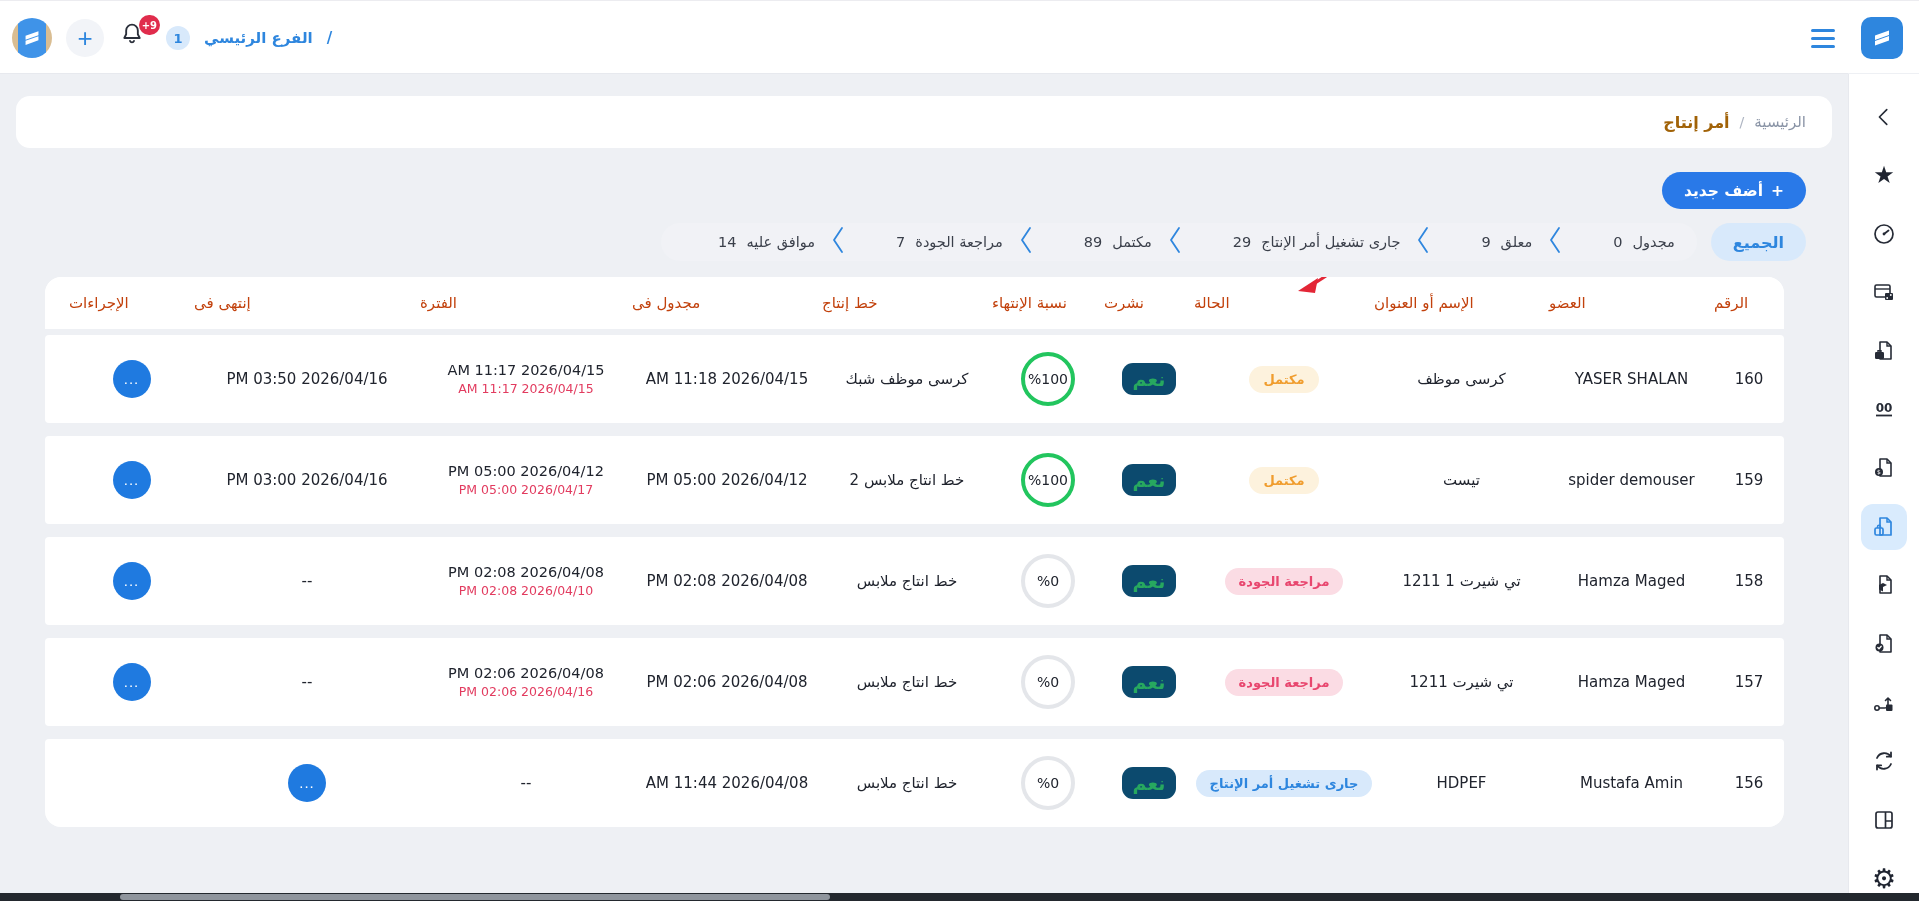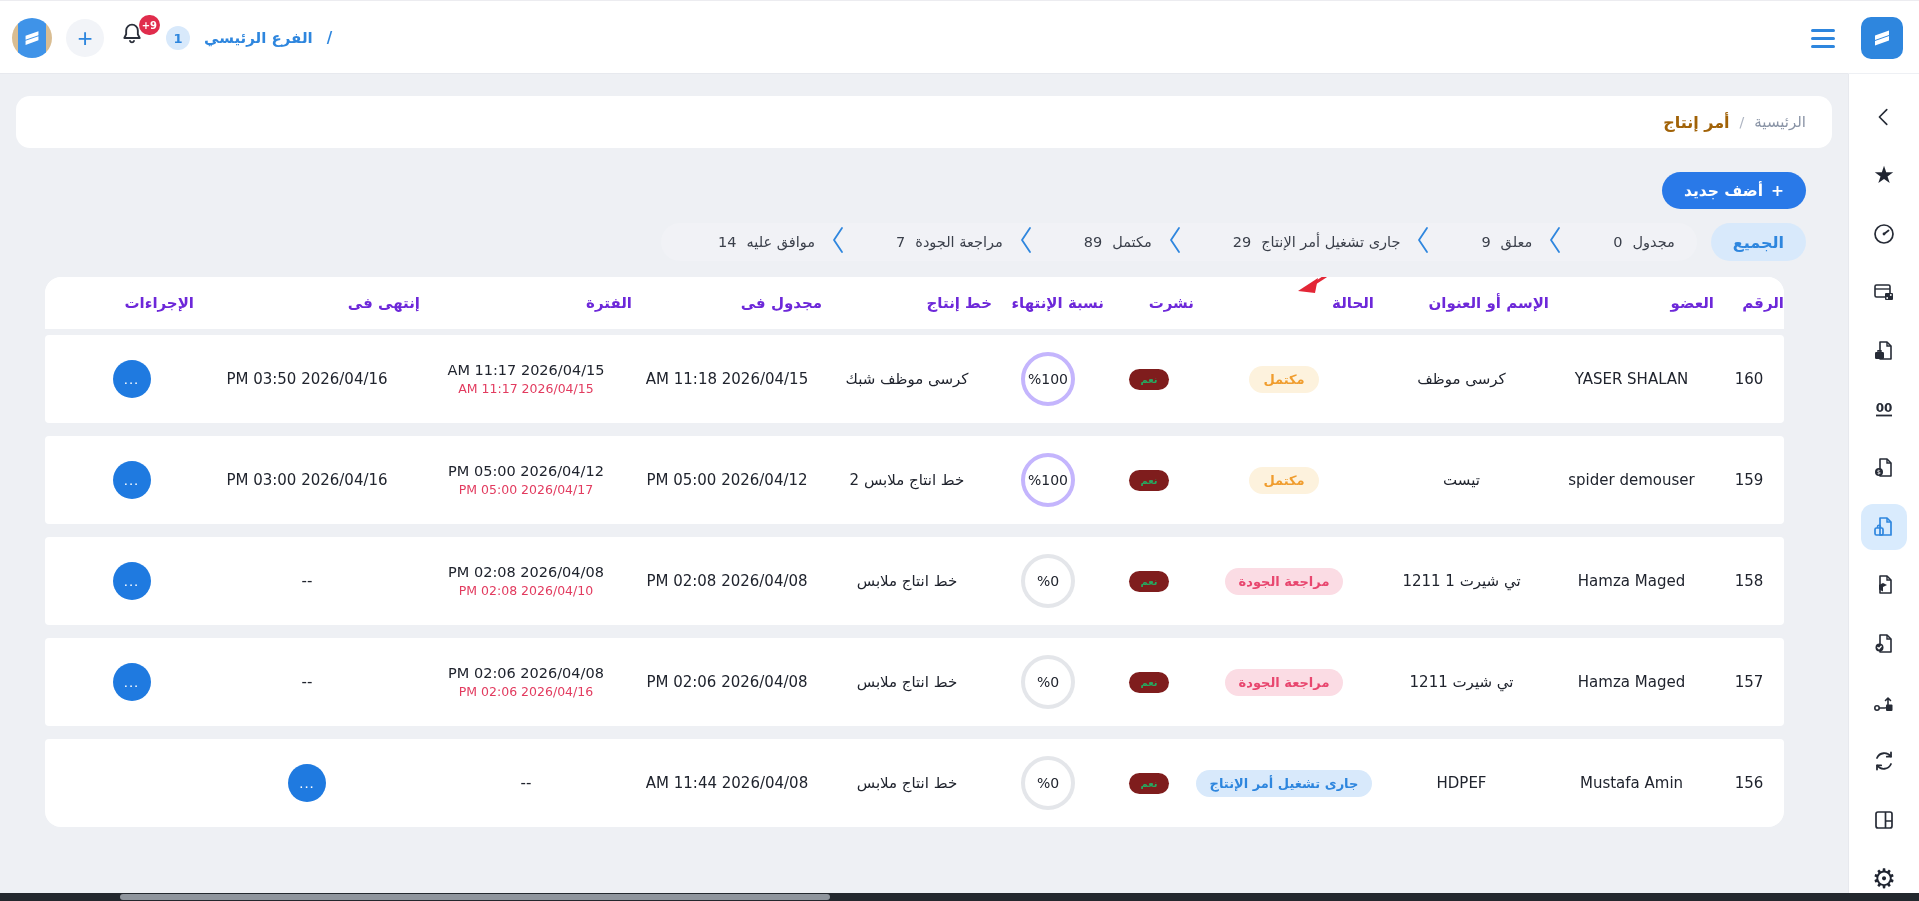--- a/index.html
+++ b/index.html
@@ -69,33 +69,33 @@
   .chip .cnt { color:#3a3f4a; font-size:14.5px;margin-left:35px; }
   .chip-sep svg { stroke:#2e86de; }
 
   
   .table-card { margin:16px 64px 0 64px; margin-right:64px; margin-left:64px; border-radius:16px;
     overflow:hidden; position:relative; background:#fff; margin-right:0px; }
   .table-wrap { margin:16px 64px 0 45px; }
   .tgrid { display:grid; direction:rtl;
     grid-template-columns:70px 165px 175px 180px 90px 112px 170px 190px 212px 226px 125px; }
   .thead { height:52px; align-items:center; background:#fff; border-radius:16px 16px 0 0; }
-  .th { text-align:right; color:#6d28d9; font-size:15px; font-weight:bold; position:relative; }
+  .th { text-align:left; color:#c2410c; font-size:15px; font-weight:normal; position:relative; }
   .tbody { background:#eef0f4; display:flex; flex-direction:column; gap:13px; padding-top:6px; }
   .trow { background:#fff; min-height:88px; align-items:center; border-radius:4px; }
   .td { text-align:center; color:#20242e; font-size:15px; }
   .badge { display:inline-block; padding:6px 14px; border-radius:14px; font-size:13px; font-weight:bold; }
   .st-completed { background:#fdf2dd; color:#f09d2e; }
   .st-review    { background:#fbdce4; color:#e8476f; }
   .st-running   { background:#d8e9fb; color:#2e86de; }
-  .yes-badge { display:inline-block; padding:5px 11px; border-radius:11px; background:#7f1d1d;
-    color:#27a85f; font-size:10px; font-weight:bold; }
+  .yes-badge { display:inline-block; padding:5px 11px; border-radius:11px; background:#0c4a6e;
+    color:#27a85f; font-size:19px; font-weight:bold; }
   .ring { width:54px; height:54px; border-radius:50%; display:flex; align-items:center;
     justify-content:center; margin:0 auto; font-size:14px; color:#20242e; }
-  .ring-full { border:4px solid #c4b5fd; }
+  .ring-full { border:4px solid #22c55e; }
   .ring-zero { border:4px solid #e4e6ea; }
   .period-main { font-size:14.5px; color:#20242e; }
   .period-late { font-size:12.5px; color:#e23b5f; margin-top:3px; }
   .dots-btn { width:38px; height:38px; border-radius:50%; background:#1f7ae0; border:none; color:#fff;
     font-size:15px; letter-spacing:1px; line-height:10px; cursor:pointer; margin:0 auto; display:block; }
   .annot-arrow { position:absolute; left:50%; top:-20px; margin-left:10px; }
 
   
   .hscroll { position:absolute; bottom:0; left:0; width:1919px; height:8px; background:#23282e; z-index:9; }
   .hscroll .thumb { position:absolute; left:120px; top:1px; width:710px; height:6px; background:#8f959d;

